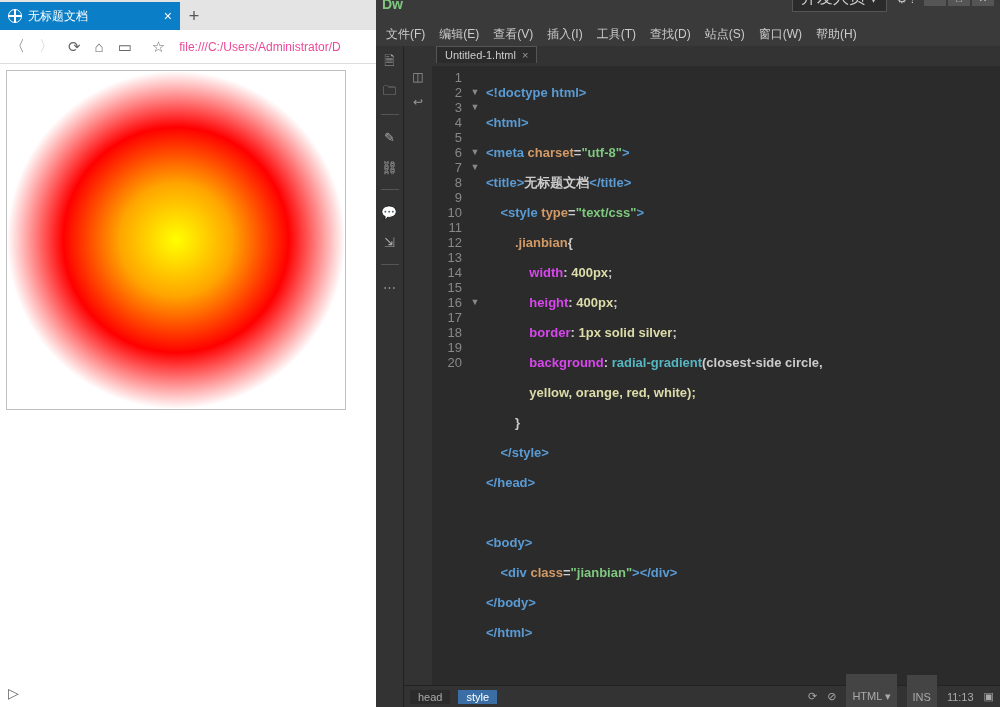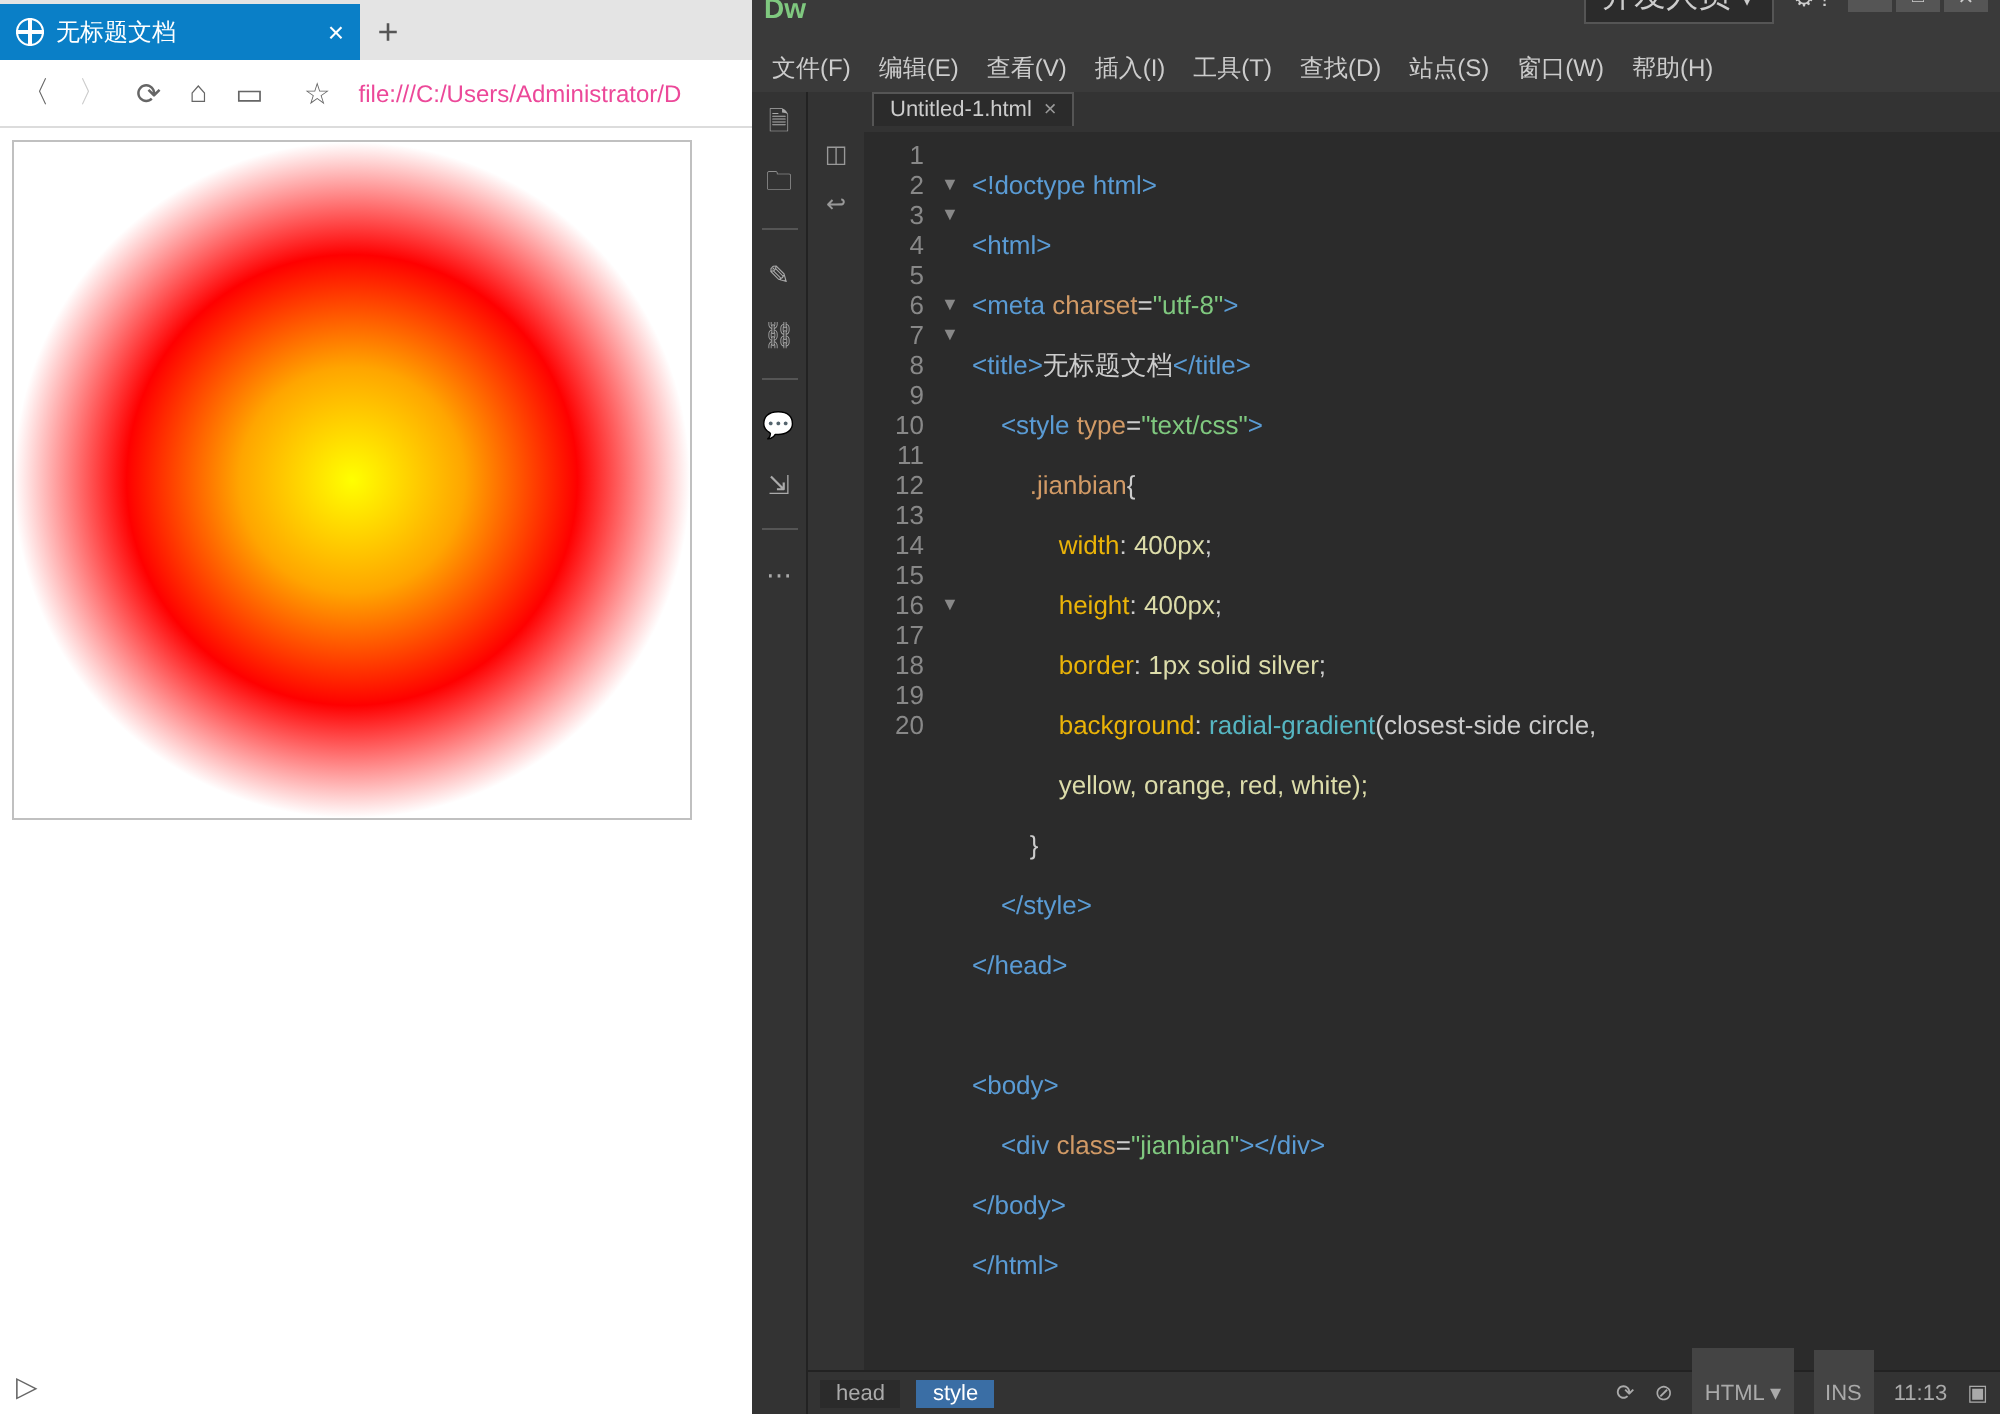--- a/index.html
+++ b/index.html
@@ -40,26 +40,26 @@
 .filetab-row{height:20px;background:#333;display:flex;align-items:flex-start;padding-left:32px;}
 .filetab{background:#2b2b2b;border-top:1px solid #555;border-left:1px solid #555;border-right:1px solid #555;padding:2px 8px;font-size:11px;color:#ccc;display:flex;align-items:center;gap:6px;}
 .filetab .fx{font-size:11px;cursor:pointer;color:#999;}
 .code-area{flex:1;display:flex;background:#2b2b2b;font-family:Consolas,Monaco,monospace;font-size:13px;line-height:15px;overflow:hidden;}
 .subicon{width:28px;background:#333;display:flex;flex-direction:column;align-items:center;padding-top:4px;gap:10px;}
 .subicon .ic{color:#999;font-size:12px;}
 .gutter{width:36px;text-align:right;padding:4px 6px 0 0;color:#888;background:#2b2b2b;user-select:none;}
 .gutter div{height:15px;}
 .fold{width:14px;padding-top:4px;color:#888;}
 .fold div{height:15px;font-size:9px;text-align:center;}
-.src{flex:1;padding:4px 0 0 4px;white-space:pre;color:#ccc;}
+.src{flex:1;padding:4px 0 0 4px;white-space:pre;color:#ccc;font-weight:bold;}
 .src div{height:15px;}
 .t{color:#5a9bd4;} 
 .a{color:#d19a66;} 
 .s{color:#7fc87f;} 
-.p{color:#eab308;text-align:right;} 
+.p{color:#d946ef;text-align:right;} 
 .v{color:#dcdcaa;} 
 .f{color:#56b6c2;} 
 .w{color:#ccc;}
 .statusbar{height:22px;background:#333;border-top:1px solid #222;display:flex;align-items:center;padding:0 6px;gap:8px;font-size:11px;}
 .crumb{padding:1px 8px;background:#2b2b2b;color:#aaa;}
 .crumb.active{background:#3a6ea5;color:#fff;}
 .status-right{margin-left:auto;display:flex;align-items:center;gap:10px;color:#aaa;}
 .pill{padding:16px 6px;background:#444;}
 </style>
 </head>

